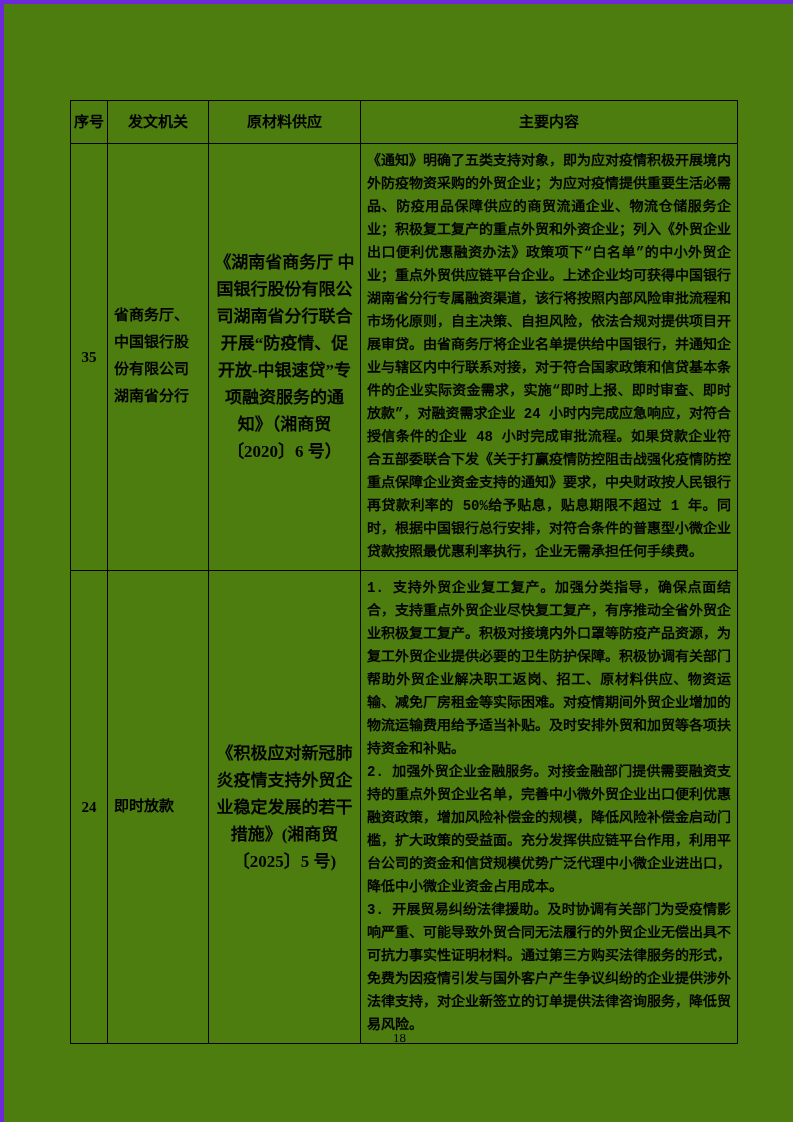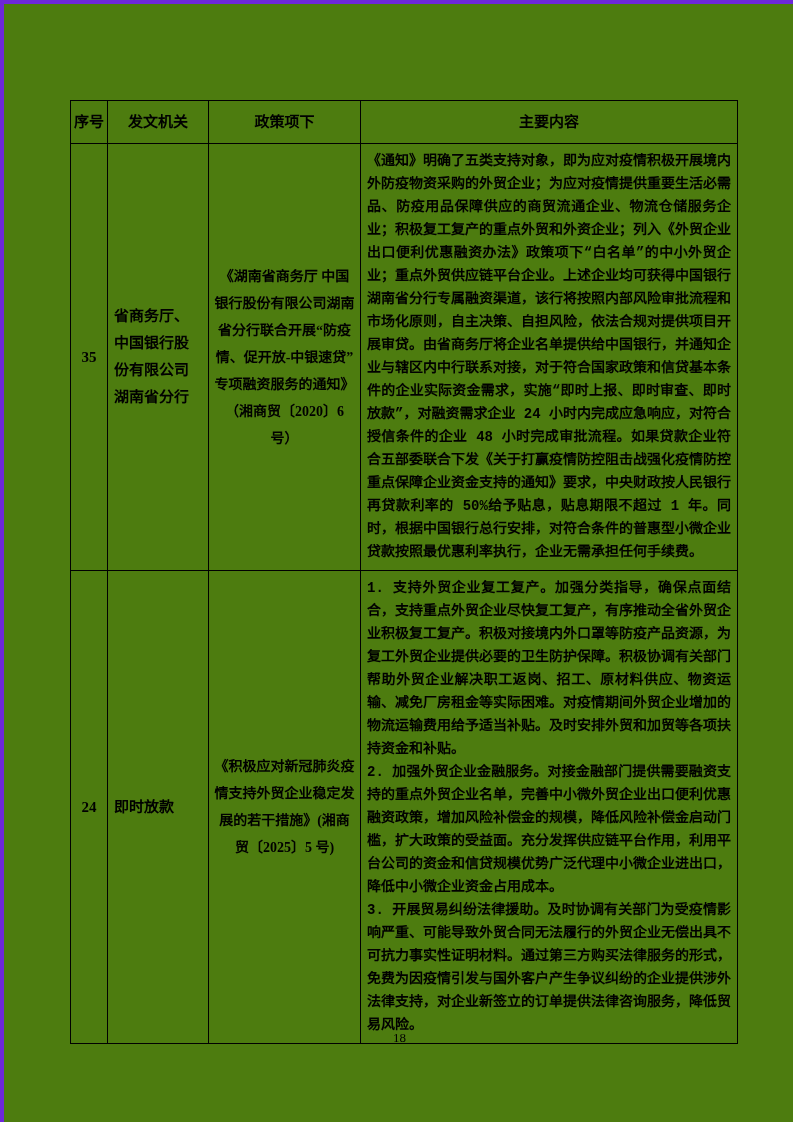--- a/index.html
+++ b/index.html
@@ -48,25 +48,26 @@
     vertical-align: middle;
     font-size: 15px;
     margin-top: 41px;
   }
   td.cell-agency {
     text-align: left;
     vertical-align: middle;
     font-size: 15px;
     line-height: 27px;
     padding: 4px 6px;
+    font-family: Liberation Mono, monospace;
   }
   td.cell-docname {
     text-align: center;
     vertical-align: middle;
-    font-size: 14px;
+    font-size: 17px;
     line-height: 27px;
     padding: 0 5px;
   }
   td.cell-content {
     text-align: justify;
     text-justify: inter-ideograph;
     vertical-align: middle;
     font-size: 14px;
     line-height: 23px;
     padding: 6px 6px;
@@ -97,21 +98,21 @@
     <colgroup>
       <col style="width:37px">
       <col style="width:101px">
       <col style="width:152px">
       <col style="width:377px">
     </colgroup>
     <thead>
       <tr>
         <th>序号</th>
         <th>发文机关</th>
-        <th>政策项下</th>
+        <th>原材料供应</th>
         <th>主要内容</th>
       </tr>
     </thead>
     <tbody>
       <tr class="row-35">
         <td class="cell-no">35</td>
         <td class="cell-agency">省商务厅、中国银行股份有限公司湖南省分行</td>
         <td class="cell-docname">《湖南省商务厅 中国银行股份有限公司湖南省分行联合开展“防疫情、促开放-中银速贷”专项融资服务的通知》（湘商贸〔2020〕6 号）</td>
         <td class="cell-content">
           <p>《通知》明确了五类支持对象，即为应对疫情积极开展境内外防疫物资采购的外贸企业；为应对疫情提供重要生活必需品、防疫用品保障供应的商贸流通企业、物流仓储服务企业；积极复工复产的重点外贸和外资企业；列入《外贸企业出口便利优惠融资办法》政策项下“白名单”的中小外贸企业；重点外贸供应链平台企业。上述企业均可获得中国银行湖南省分行专属融资渠道，该行将按照内部风险审批流程和市场化原则，自主决策、自担风险，依法合规对提供项目开展审贷。由省商务厅将企业名单提供给中国银行，并通知企业与辖区内中行联系对接，对于符合国家政策和信贷基本条件的企业实际资金需求，实施“即时上报、即时审查、即时放款”，对融资需求企业 24 小时内完成应急响应，对符合授信条件的企业 48 小时完成审批流程。如果贷款企业符合五部委联合下发《关于打赢疫情防控阻击战强化疫情防控重点保障企业资金支持的通知》要求，中央财政按人民银行再贷款利率的 50%给予贴息，贴息期限不超过 1 年。同时，根据中国银行总行安排，对符合条件的普惠型小微企业贷款按照最优惠利率执行，企业无需承担任何手续费。</p>

